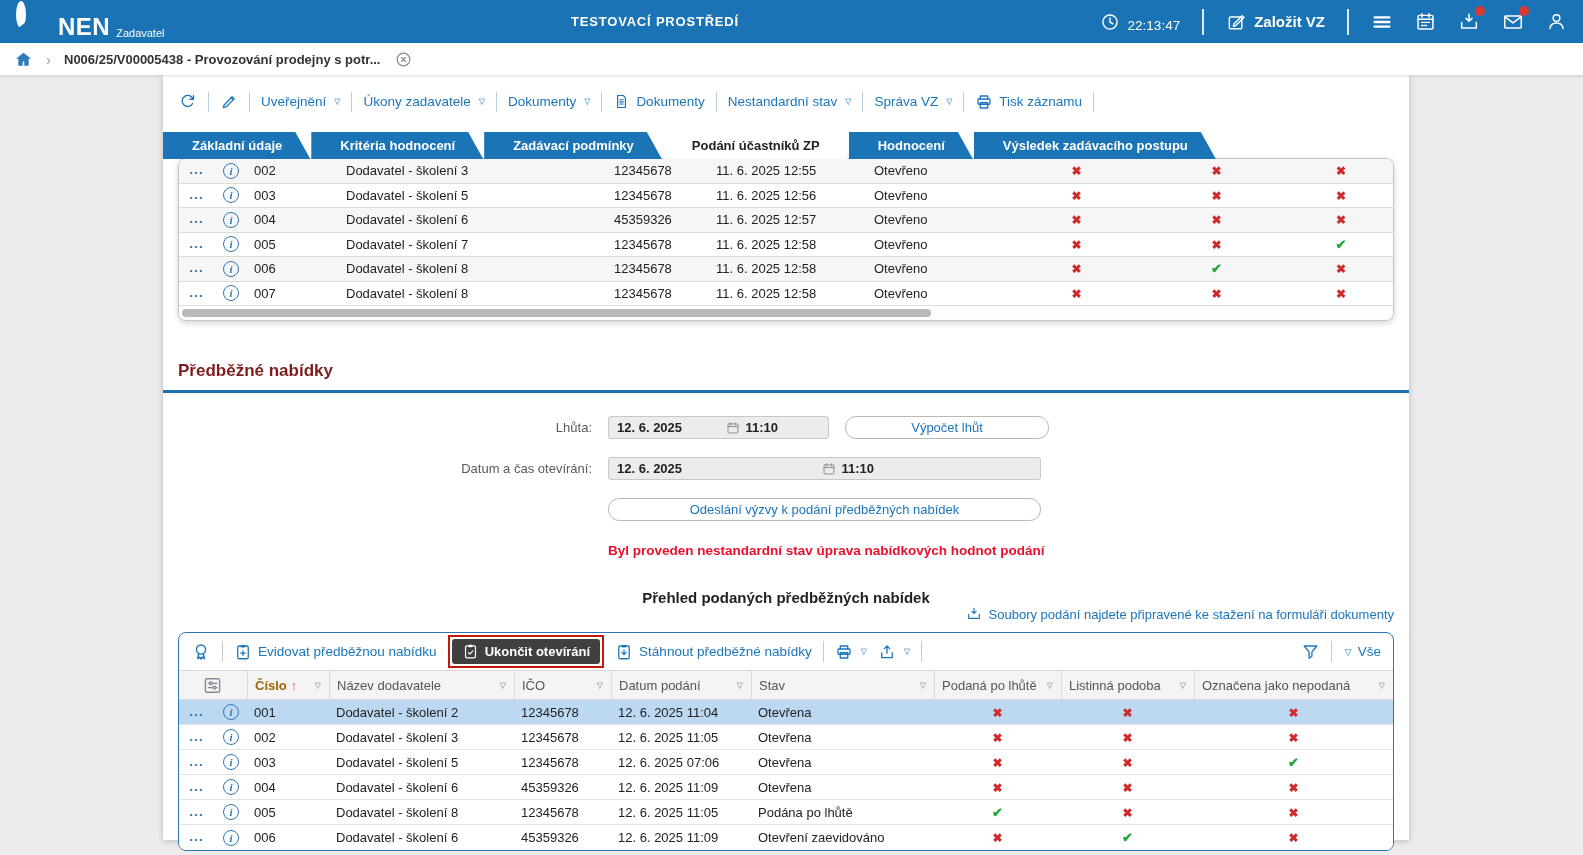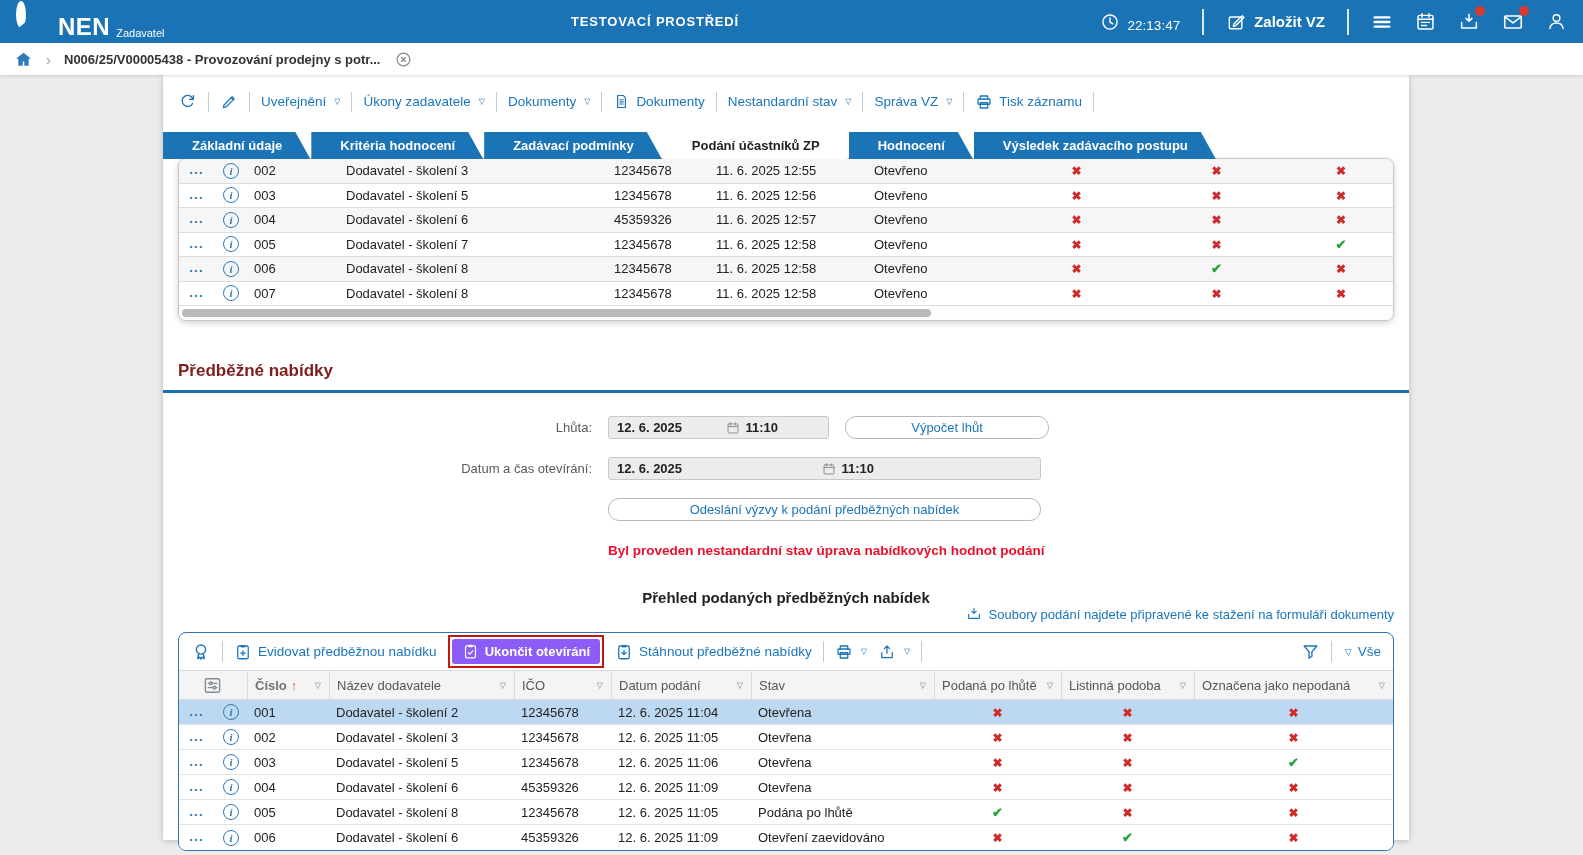--- a/index.html
+++ b/index.html
@@ -91,33 +91,33 @@
   .overview-line { display:flex; align-items:center; margin:31px 15px 0 15px;flex-direction:column; }
   .overview-title { font-size:15px; font-weight:bold; color:#222; }
   .overview-note { margin-left:auto; display:flex; align-items:center; gap:7px; color:#1b75bb; font-size:13px; cursor:pointer; }
 
   
   .table2 { margin:10px 15px 0 15px; border:1.5px solid #2e74b5; border-radius:8px; overflow:hidden; background:#fff; }
   .t2-toolbar { display:flex; align-items:center; height:37px; padding:0 12px; gap:11px; color:#1b75bb; font-size:13.5px; }
   .t2-btn { display:flex; align-items:center; gap:6px; cursor:pointer; white-space:nowrap; }
   .t2-sep { width:1px; height:21px; background:#c9c9c9; }
   .green-wrap { border:2px solid #c21807; padding:2px; }
-  .btn-green { background:#8b5cf6; color:#fff; font-weight:bold; font-size:13px; border-radius:3px; height:25px;
+  .btn-green { background:#404040; color:#fff; font-weight:bold; font-size:13px; border-radius:3px; height:25px;
                display:flex; align-items:center; gap:6px; padding:8px 10px; cursor:pointer; white-space:nowrap; }
   .t2-spacer { flex:1; }
   .vse { display:flex; align-items:center; gap:6px; cursor:pointer; }
   .vse .caret { font-size:9px; }
 
   .t2-grid { display:grid; grid-template-columns:36px 32px 82px 185px 97px 140px 183px 127px 133px 1fr; align-items:center; }
   .t2-header { background:#f4f4f4; height:30px; border-top:1px solid #d9d9d9; border-bottom:1px solid #d9d9d9; font-size:13px; color:#555; }
   .hcell { display:flex; align-items:center; justify-content:space-between; padding:0 8px 0 7px; height:100%; border-left:1px solid #dcdcdc; overflow:hidden; white-space:nowrap; }
   .hcell:first-child { border-left:none; }
   .hcell .hcaret { font-size:8px; color:#808080; margin-left:4px; }
   .hcell.icon-cell { grid-column:1 / 3; justify-content:center; border-left:none; color:#828b96; }
-  .hcell.cislo b { color:#737373; }
+  .hcell.cislo b { color:#a16207; }
   .sort-arrow { color:#d2622a; font-weight:bold; font-size:12.5px; margin-left:4px; }
   .t2row { height:25px; font-size:13px; color:#222; border-bottom:1px solid #e3e3e3; background:#fff; }
   .t2row:last-child { border-bottom:none; }
   .t2row.selected { background:#bdd8f1; }
 </style>
 </head>
 <body>
 
 <div class="topbar">
   <div class="brand">
@@ -530,21 +530,21 @@
           <span class="cell center"><b class="mark-cross">✖</b></span>
           <span class="cell center"><b class="mark-cross">✖</b></span>
           <span class="cell center"><b class="mark-cross">✖</b></span>
         </div>
         <div class="t2-grid t2row ">
           <span class="cell center"><span class="dots">•••</span></span>
           <span class="cell center"><span class="infoic">i</span></span>
           <span class="cell ">003</span>
           <span class="cell ">Dodavatel - školení 5</span>
           <span class="cell ">12345678</span>
-          <span class="cell ">12. 6. 2025 11:06</span>
+          <span class="cell ">12. 6. 2025 07:06</span>
           <span class="cell ">Otevřena</span>
           <span class="cell center"><b class="mark-cross">✖</b></span>
           <span class="cell center"><b class="mark-cross">✖</b></span>
           <span class="cell center"><b class="mark-check">✔</b></span>
         </div>
         <div class="t2-grid t2row ">
           <span class="cell center"><span class="dots">•••</span></span>
           <span class="cell center"><span class="infoic">i</span></span>
           <span class="cell ">004</span>
           <span class="cell ">Dodavatel - školení 6</span>

